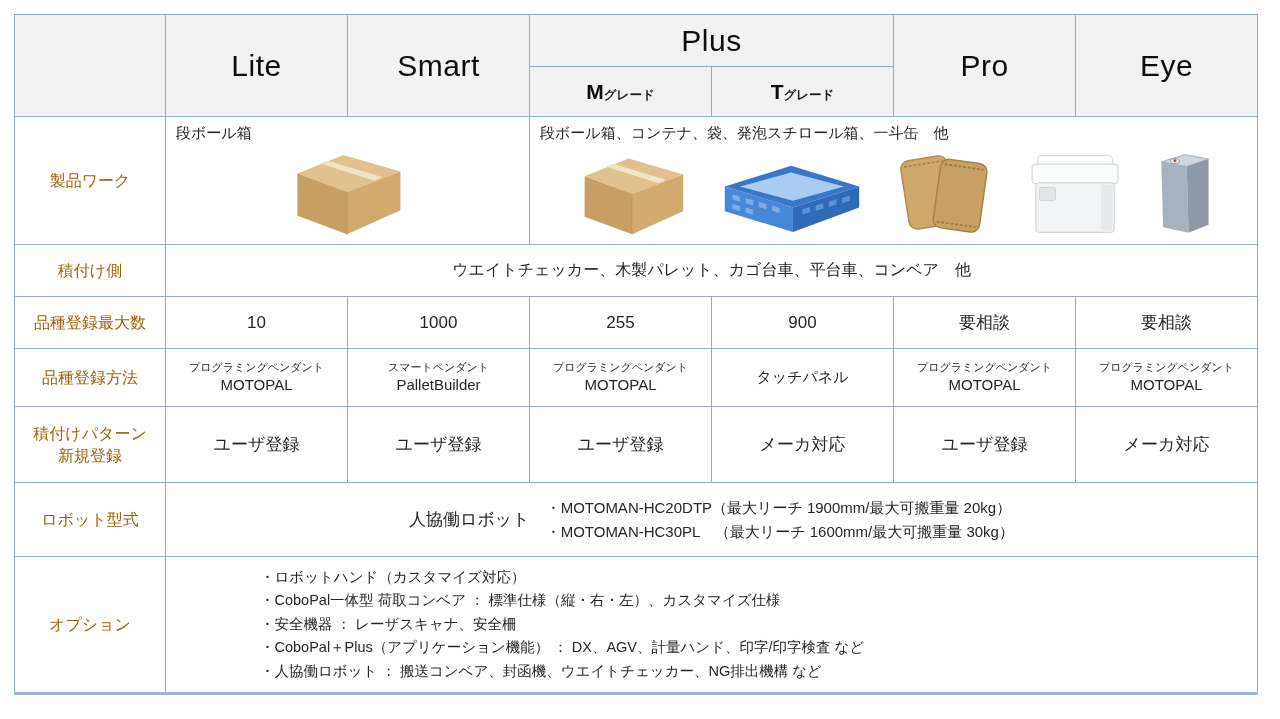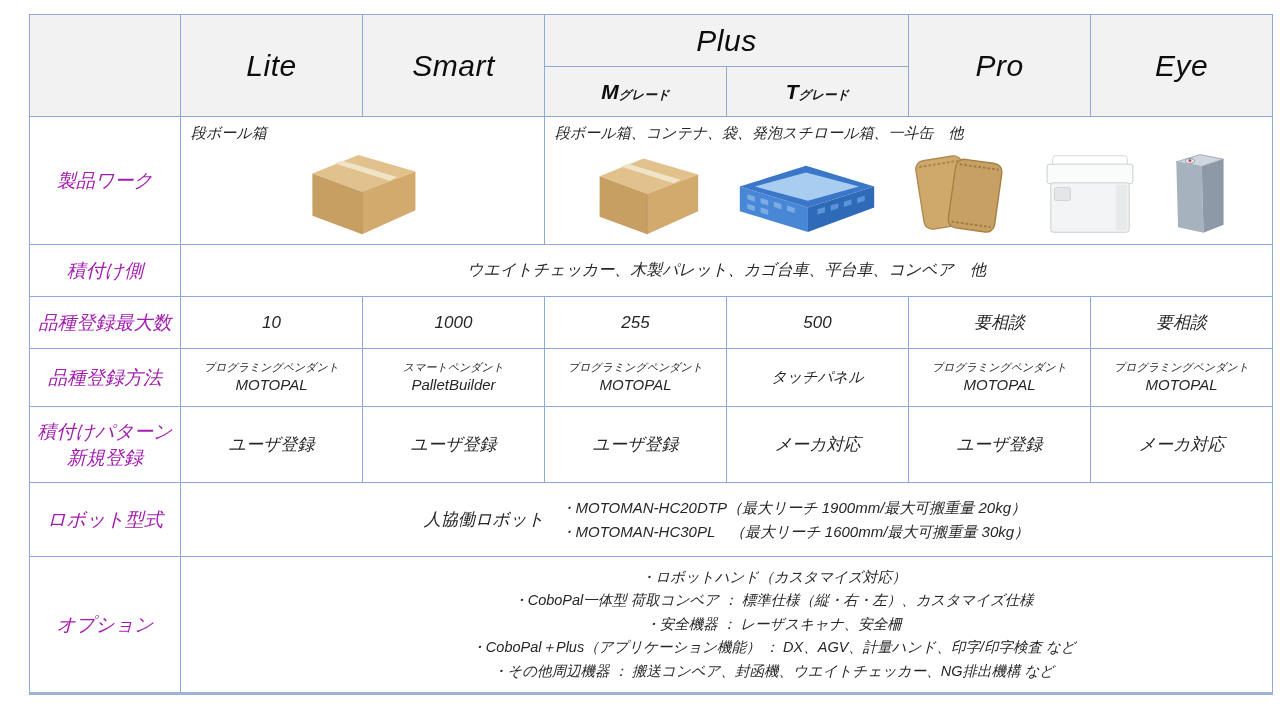--- a/index.html
+++ b/index.html
@@ -1,58 +1,57 @@
 <!DOCTYPE html>
 <html><head>
 <meta charset="utf-8">
 <style>
   html,body { margin:0; padding:0; background:#ffffff; }
   body { font-family:"Liberation Sans","DejaVu Sans",sans-serif; color:#262626; }
   .sheet { position:relative; width:1280px; height:719px; background:#fff; overflow:hidden; }
 
   table.cmp {
-    position:absolute; left:29px; top:14px;
+    position:absolute; left:14px; top:14px;
     border-collapse:collapse; table-layout:fixed;
     border:1px solid #8eaadb;
     border-bottom:3px solid #9db4dc;
-    font-style:italic;
   }
   .cmp th, .cmp td {
     border:1px solid #8eaadb;
     padding:0; margin:0;
     vertical-align:middle; text-align:center;
     font-weight:normal; overflow:hidden;
   }
   .cmp thead th { background:#f2f2f2; }
 
   .model { font-size:30px; font-weight:800; color:#0d0d0d; letter-spacing:.5px; }
   .grade-letter { font-size:21px; font-weight:800; color:#0d0d0d; }
   .grade-suffix { font-size:12.5px; font-weight:600; color:#1a1a1a; }
 
   .row-label {
-    font-size:19px; text-align:left; padding-left:8px;
-    white-space:pre-line; line-height:1.35; color:#a21caf;
+    font-size:16px; text-align:left; padding-left:8px;
+    white-space:pre-line; line-height:1.35; color:#a16207;
   }
 
   .work-wrap { position:relative; height:127px; }
   .work-caption { position:absolute; top:7px; left:10px; font-size:15px; text-align:left; white-space:nowrap; }
   .work-imgs { display:flex; justify-content:space-evenly; align-items:flex-end; height:100%; box-sizing:border-box; padding:34px 14px 8px 14px; }
   .work-imgs.single { justify-content:center; }
 
   .span-text { font-size:16px; }
   .num { font-size:17px; }
   .val { font-size:17px; }
   .sub { display:block; font-size:11px; line-height:1.3;text-align:center; }
   .main { display:block; font-size:15px; line-height:1.35; }
 
   .robot-flex { display:flex; align-items:center; justify-content:center; gap:16px; }
   .robot-cat { font-size:17px; }
   .robot-list { text-align:left; font-size:15px; line-height:1.55; }
 
-  .options-list { text-align:center; font-size:14.5px; line-height:1.62; padding-left:94px; }
+  .options-list { text-align:left; font-size:14.5px; line-height:1.62; padding-left:94px; }
 
   svg { display:block; }
 </style>
 </head>
 <body>
 
 <div class="sheet">
   <table class="cmp">
     <colgroup>
       <col style="width:151px">
@@ -165,21 +164,21 @@
       <tr style="height:52px">
         <td class="row-label">積付け側</td>
         <td colspan="6" class="span-text">ウエイトチェッカー、木製パレット、カゴ台車、平台車、コンベア　他</td>
       </tr>
 
       <tr style="height:52px">
         <td class="row-label">品種登録最大数</td>
         <td class="num">10</td>
         <td class="num">1000</td>
         <td class="num">255</td>
-        <td class="num">500</td>
+        <td class="num">900</td>
         <td class="num">要相談</td>
         <td class="num">要相談</td>
       </tr>
 
       <tr style="height:58px">
         <td class="row-label">品種登録方法</td>
         <td>
           <span class="sub">プログラミングペンダント</span>
           <span class="main">MOTOPAL</span>
         </td>
@@ -230,19 +229,19 @@
       </tr>
 
       <tr style="height:137px">
         <td class="row-label">オプション</td>
         <td colspan="6">
           <div class="options-list">
             <div>・ロボットハンド（カスタマイズ対応）</div>
             <div>・CoboPal一体型 荷取コンベア ： 標準仕様（縦・右・左）、カスタマイズ仕様</div>
             <div>・安全機器 ： レーザスキャナ、安全柵</div>
             <div>・CoboPal＋Plus（アプリケーション機能） ： DX、AGV、計量ハンド、印字/印字検査 など</div>
-            <div>・その他周辺機器 ： 搬送コンベア、封函機、ウエイトチェッカー、NG排出機構 など</div>
+            <div>・人協働ロボット ： 搬送コンベア、封函機、ウエイトチェッカー、NG排出機構 など</div>
           </div>
         </td>
       </tr>
     </tbody>
   </table>
 </div>
 
 </body></html>

